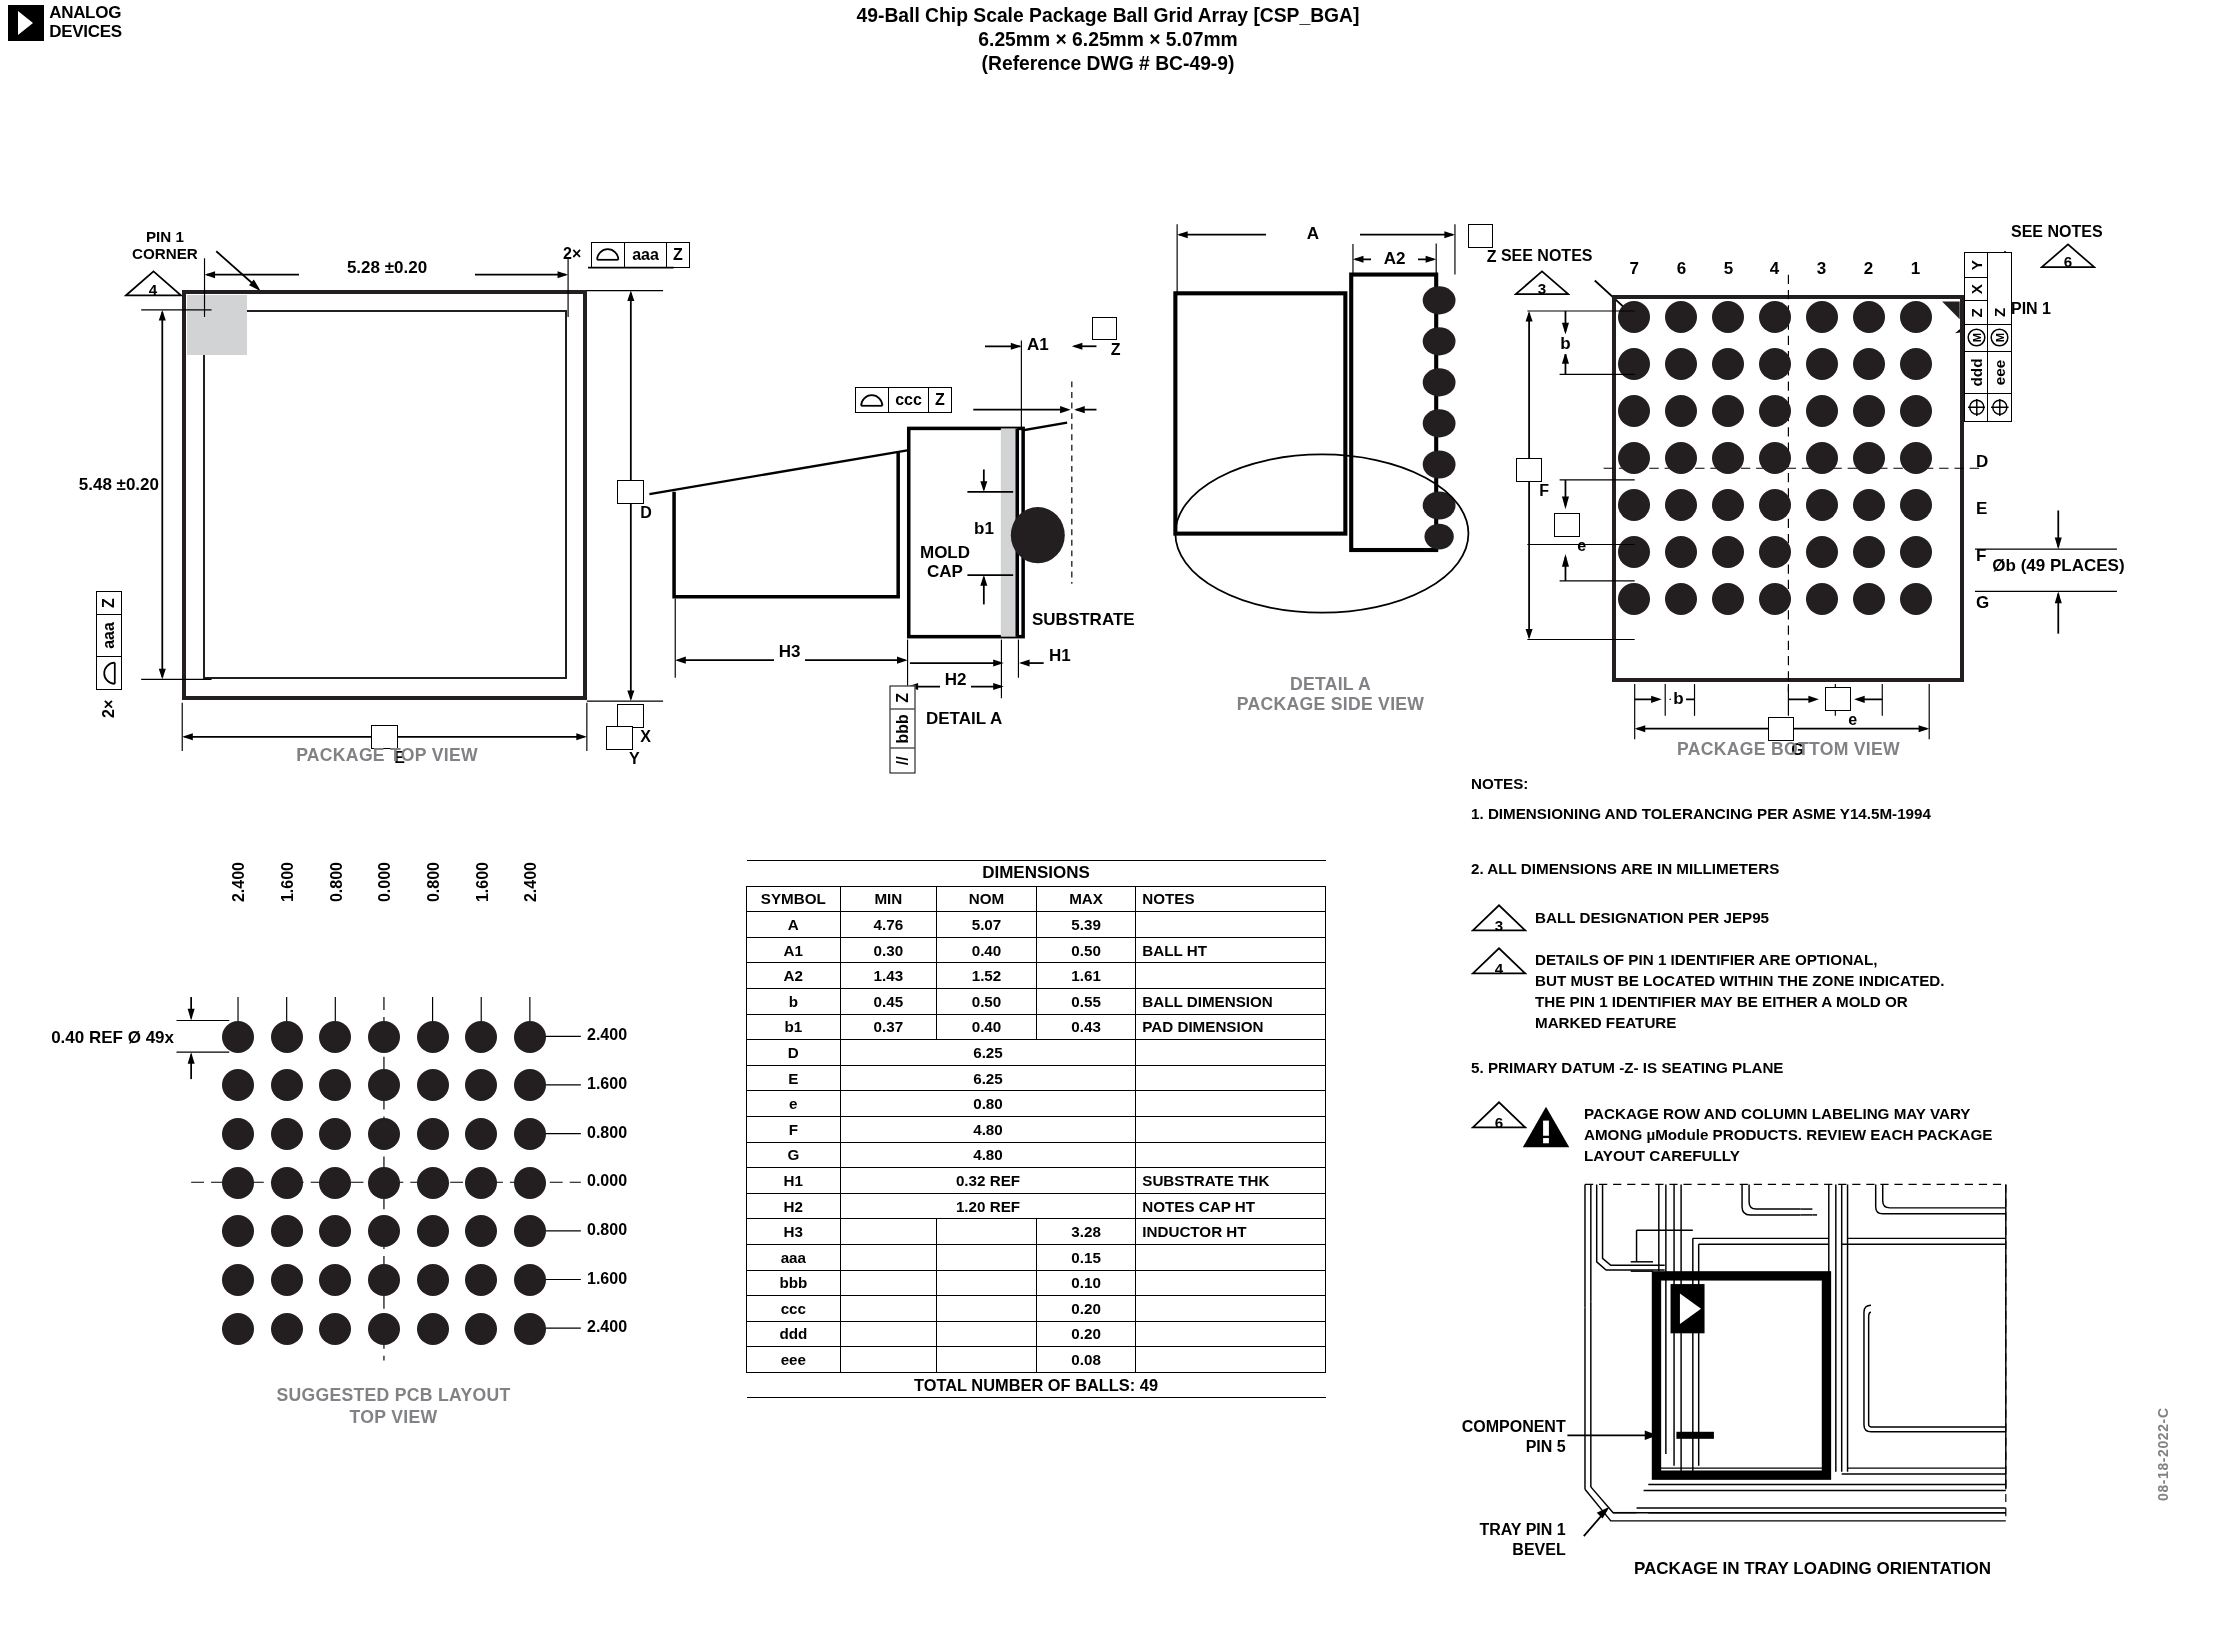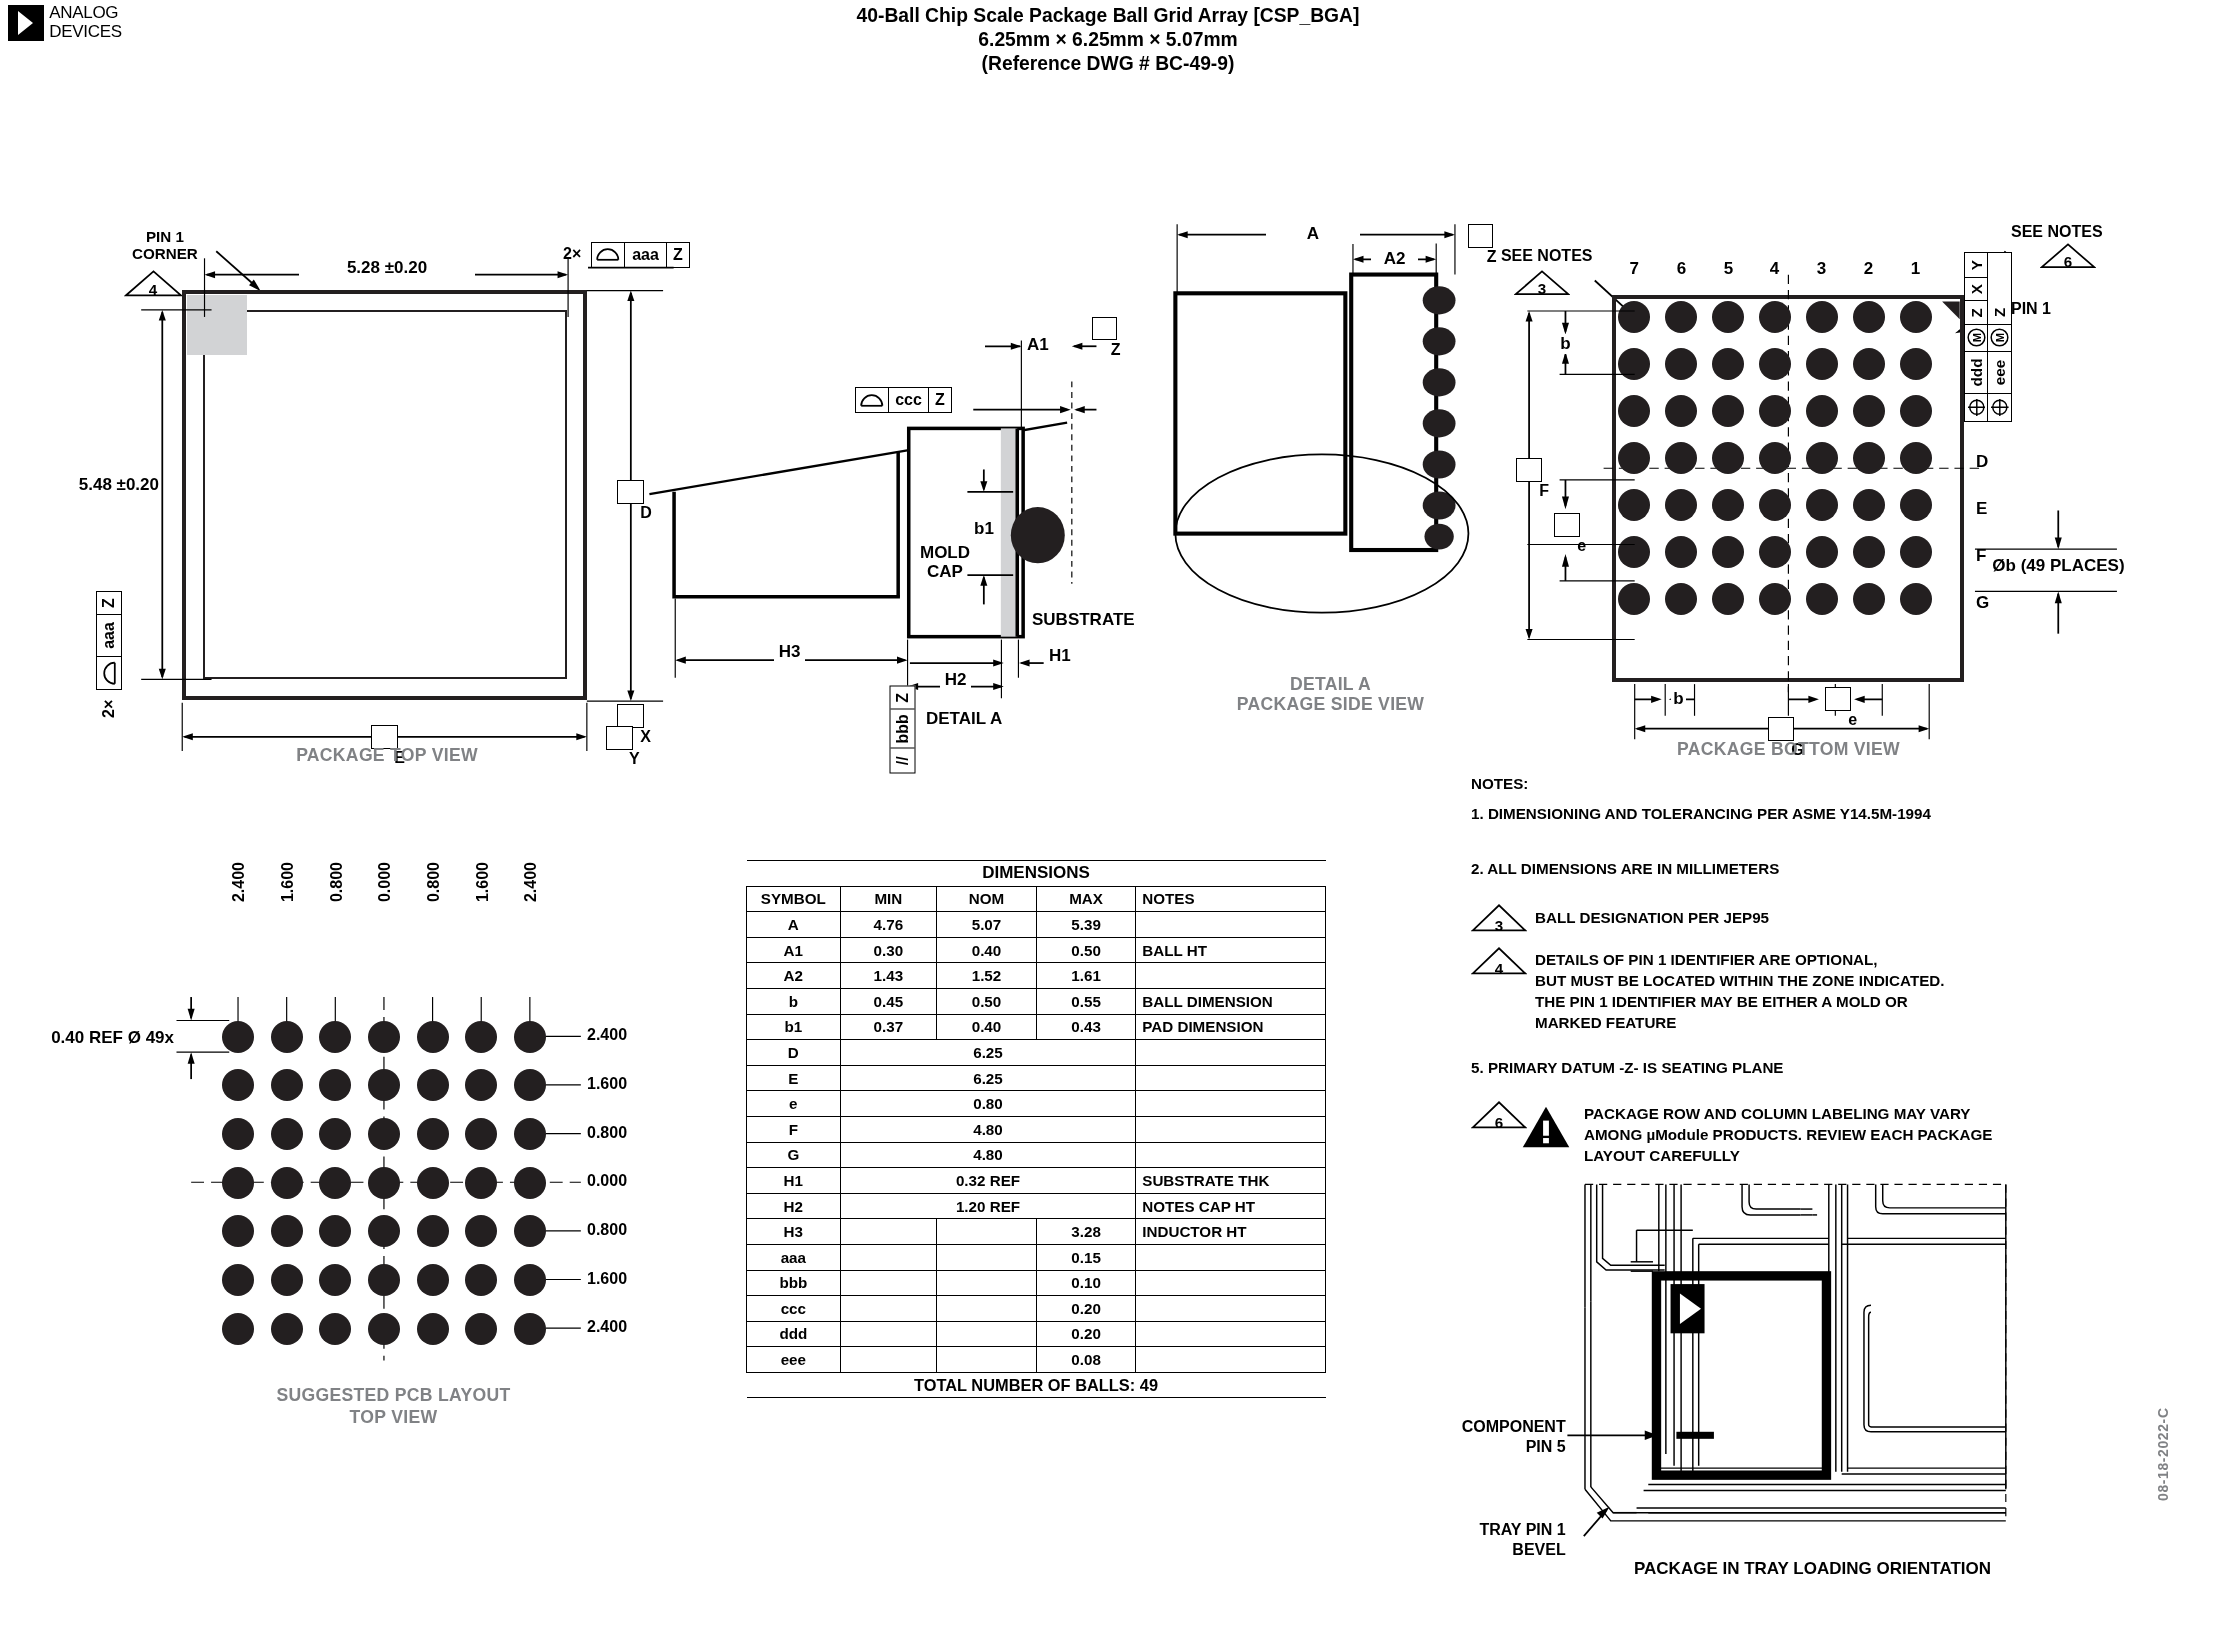--- a/index.html
+++ b/index.html
@@ -8,21 +8,21 @@
        -webkit-font-smoothing:antialiased;overflow:hidden;}
   .abs{position:absolute;}
   .bold{font-weight:bold;}
   .ctr{text-align:center;}
   .gray{color:#808285;}
   
   #logo{left:8.2px;top:4.7px;width:158px;height:36px;}
   #logo .tri{position:absolute;left:0;top:0;width:36px;height:36px;background:#000;}
   #logo .tri:after{content:"";position:absolute;left:9.4px;top:5.9px;
         border-left:15.2px solid #fff;border-top:12.3px solid transparent;border-bottom:12.3px solid transparent;}
-  #logo .w{position:absolute;left:41px;top:-1.8px;font-weight:normal;font-size:17px;line-height:19px;
+  #logo .w{position:absolute;left:41px;top:-1.8px;font-weight:bold;font-size:17px;line-height:19px;
         letter-spacing:-0.3px;color:#000;}
   
   #title{left:0;top:3.5px;width:2216px;font-weight:bold;font-size:19.3px;line-height:24px;text-align:center;color:#000;}
   
   .t{font-weight:bold;color:#000;white-space:pre;}
   .t16{font-size:15.2px;}
   .t17{font-size:16px;}
   .t18{font-size:17px;}
   .viewlabel{font-weight:bold;font-size:17.6px;color:#808285;letter-spacing:0.3px;}
   
@@ -56,21 +56,21 @@
 </head>
 <body>
 
 <div id="logo" class="abs">
   <div class="tri"></div>
   <div class="w"><span>ANALOG</span><br>
                  <span>DEVICES</span></div>
 </div>
 
 <div id="title" class="abs">
-  <div>40-Ball Chip Scale Package Ball Grid Array [CSP_BGA]</div>
+  <div>49-Ball Chip Scale Package Ball Grid Array [CSP_BGA]</div>
   <div>6.25mm × 6.25mm × 5.07mm</div>
   <div>(Reference DWG # BC-49-9)</div>
 </div>
 
 <div class="abs" style="left:106px;top:223px;width:604px;height:528px;">
 
   <div class="t t16 abs ctr" style="left:5.9px;top:4.7px;width:106px;line-height:17.6px;white-space:pre;">PIN 1
 CORNER</div>
 
   <div class="flag" style="left:17.6px;top:46px;width:59px;height:28px;">

